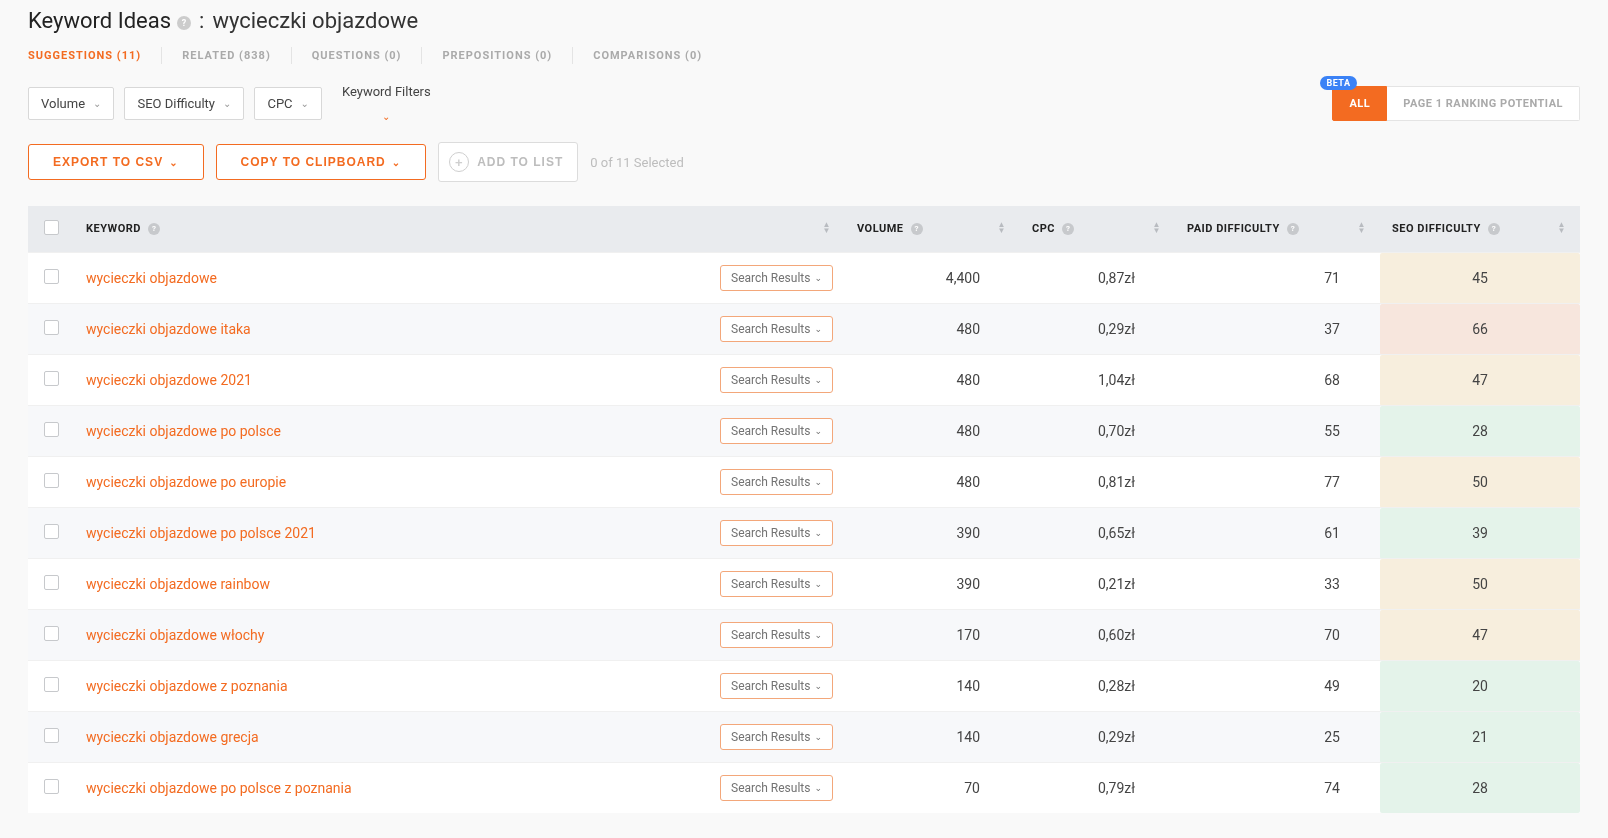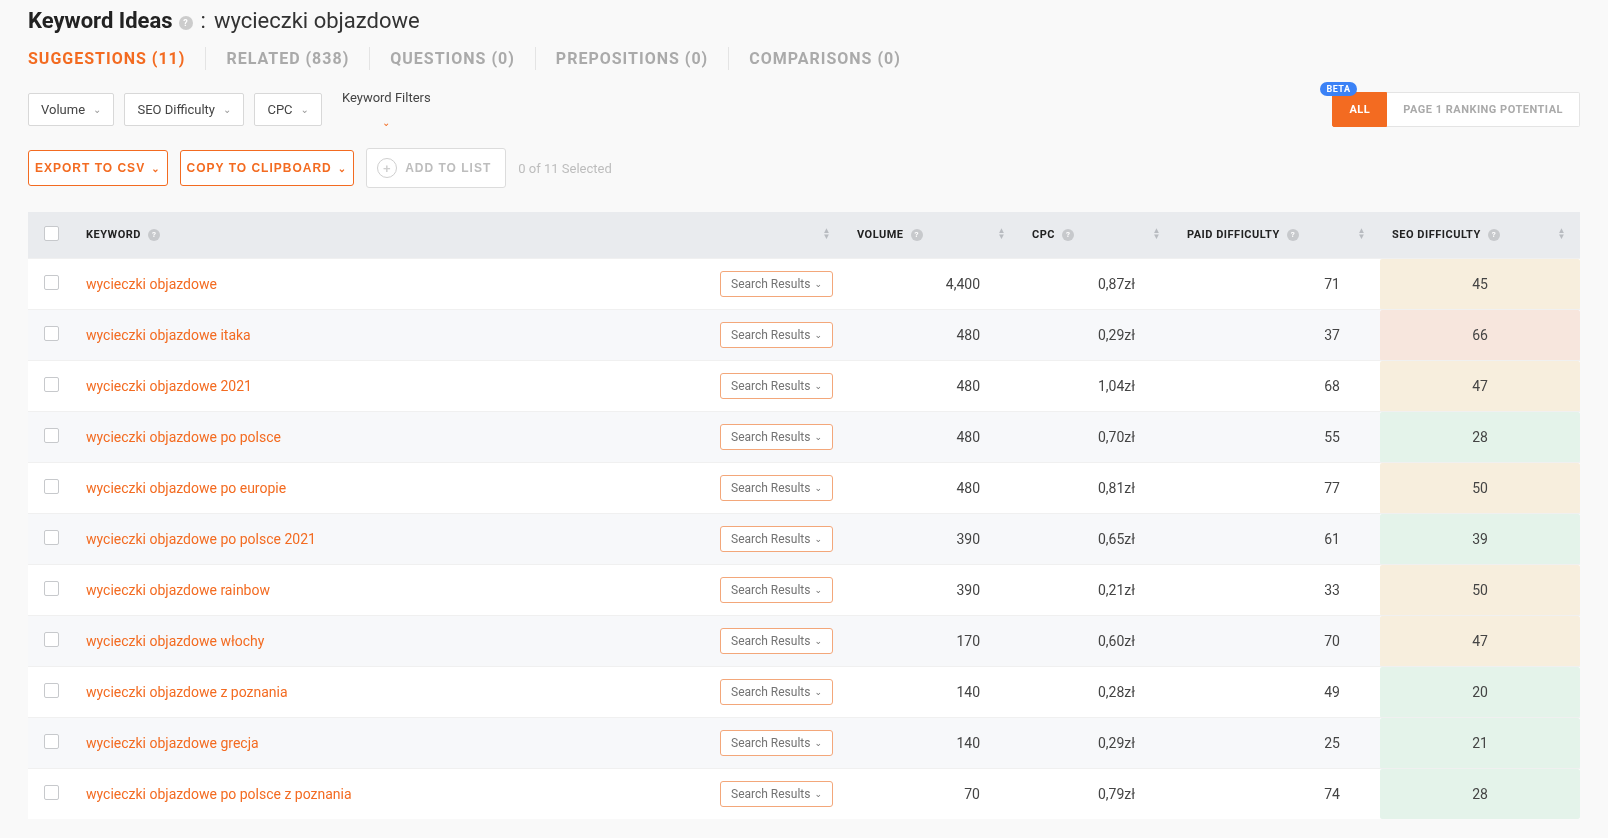--- a/index.html
+++ b/index.html
@@ -11,21 +11,21 @@
     padding: 8px 28px 40px 28px;
   }
   .title-row {
     display: flex;
     align-items: baseline;
     gap: 6px;
     margin-bottom: 12px;
   }
   .title-row h1 {
     font-size: 22px;
-    font-weight: 700;
+    font-weight: 400;
     color: #222;
   }
   .title-row .help-circle {
     width: 14px; height: 14px;
     border-radius: 50%;
     background: #ccc;
     display: inline-flex;
     align-items: center;
     justify-content: center;
     font-size: 9px;
@@ -33,21 +33,21 @@
     font-weight: 700;
     position: relative;
     top: -2px;
   }
   .title-row .colon { font-size: 22px; font-weight: 400; color: #333; margin: 0 2px; }
   .title-row .query { font-size: 22px; font-weight: 400; color: #333; }
 
   .tabs {
     display: flex;
     gap: 0;
-    font-size: 16px;
+    font-size: 11px;
     font-weight: 700;
     letter-spacing: 1px;
     text-transform: uppercase;
     color: #aaa;
     margin-bottom: 18px;
   }
   .tabs .tab {
     padding: 4px 0;
     cursor: pointer;
   }
@@ -138,21 +138,21 @@
     align-items: center;
     margin-bottom: 24px;
   }
   .outline-btn {
     border: 1px solid #f36b21;
     color: #f36b21;
     background: #fff;
     font-size: 12px;
     font-weight: 700;
     letter-spacing: 1px;
-    padding: 10px 6px;
+    padding: 10px 24px;
     border-radius: 3px;
     display: inline-flex;
     align-items: center;
     gap: 6px;
     cursor: pointer;
   }
   .outline-btn .chev { font-size: 10px; }
   .ghost-btn {
     border: 1px solid #dcdcdc;
     color: #bdbdbd;

